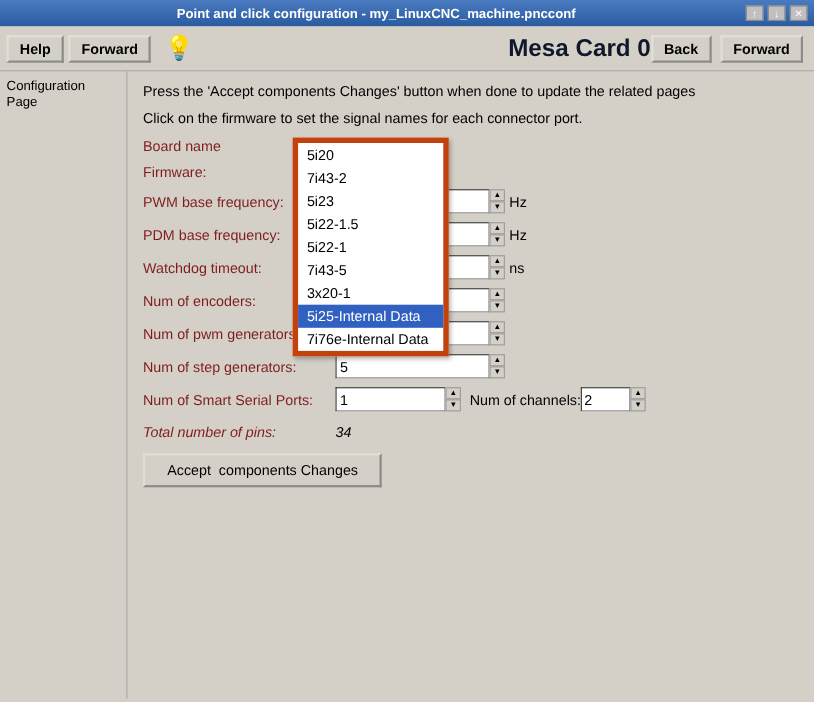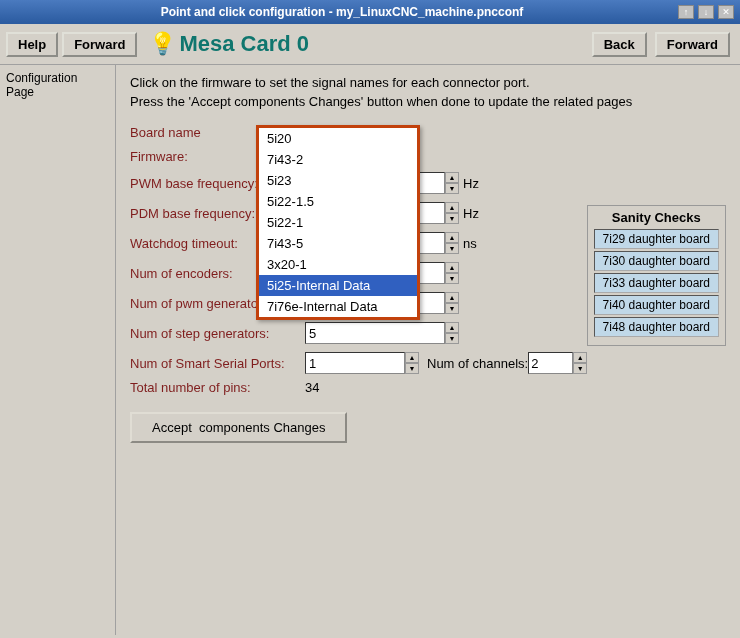--- a/index.html
+++ b/index.html
@@ -58,24 +58,24 @@
       border: 2px outset #e0e0d8;
       padding: 3px 10px;
       font-size: 13px;
       cursor: pointer;
       margin-right: 4px;
       font-weight: bold;
     }
 
     .toolbar-center {
       flex: 1;
-      text-align: left;
+      text-align: right;
       font-size: 22px;
       font-weight: bold;
-      color: #0f766e;
+      color: #0f172a;
     }
 
     .toolbar-right {
       display: flex;
       gap: 4px;
     }
 
     .lightbulb {
       width: 32px;
       height: 32px;
@@ -116,26 +116,26 @@
     .info-text {
       font-size: 13px;
       color: #000;
       margin-bottom: 4px;
     }
 
     
     .dropdown-container {
       position: absolute;
       top: 60px;
-      left: 140px;
+      left: 150px;
       z-index: 100;
       background: white;
-      border: 3px solid #c2410c;
+      border: 5px solid #c2410c;
       box-shadow: 2px 2px 4px rgba(0,0,0,0.3);
-      width: 164px;
+      width: 142px;
     }
     .dropdown-item {
       padding: 3px 8px;
       cursor: pointer;
       font-size: 13px;
       color: #000;
     }
     .dropdown-item.selected {
       background: #3060c0;
       color: white;
@@ -213,23 +213,24 @@
     
     .firmware-row {
       display: flex;
       align-items: center;
       margin-bottom: 6px;
     }
 
     
     .total-row {
       display: flex;
-      align-items: flex-start;
+      align-items: center;
       margin-bottom: 8px;
       height: 24px;
+      font-style: italic;
     }
 
     
     .accept-btn {
       background: #d4d0c8;
       border: 2px outset #e0ddd4;
       padding: 6px 20px;
       font-size: 13px;
       cursor: pointer;
       text-align: center;
@@ -272,22 +273,22 @@
   </div>
 </div>
 
 <div class="main-content">
 
   <div class="sidebar">
     <span class="sidebar-label">Configuration<br>Page</span>
   </div>
 
   <div class="content">
+    <p class="info-text" style="margin-bottom:10px;">Press the 'Accept components Changes' button when done to update the related pages</p>
     <p class="info-text">Click on the firmware to set the signal names for each connector port.</p>
-    <p class="info-text" style="margin-bottom:10px;">Press the 'Accept components Changes' button when done to update the related pages</p>
 
     
     <div class="dropdown-container">
       <div class="dropdown-item">5i20</div>
       <div class="dropdown-item">7i43-2</div>
       <div class="dropdown-item">5i23</div>
       <div class="dropdown-item">5i22-1.5</div>
       <div class="dropdown-item">5i22-1</div>
       <div class="dropdown-item">7i43-5</div>
       <div class="dropdown-item">3x20-1</div>
@@ -401,22 +402,14 @@
     
     <div class="total-row">
       <span class="form-label">Total number of pins:</span>
       <span>34</span>
     </div>
 
     
     <button class="accept-btn">Accept&nbsp; components Changes</button>
 
     
-    <div class="sanity-box">
-      <div class="sanity-title">Sanity Checks</div>
-      <span class="sanity-item">7i29 daughter board</span>
-      <span class="sanity-item">7i30 daughter board</span>
-      <span class="sanity-item">7i33 daughter board</span>
-      <span class="sanity-item">7i40 daughter board</span>
-      <span class="sanity-item">7i48 daughter board</span>
-    </div>
   </div>
 </div>
 
 </body></html>

